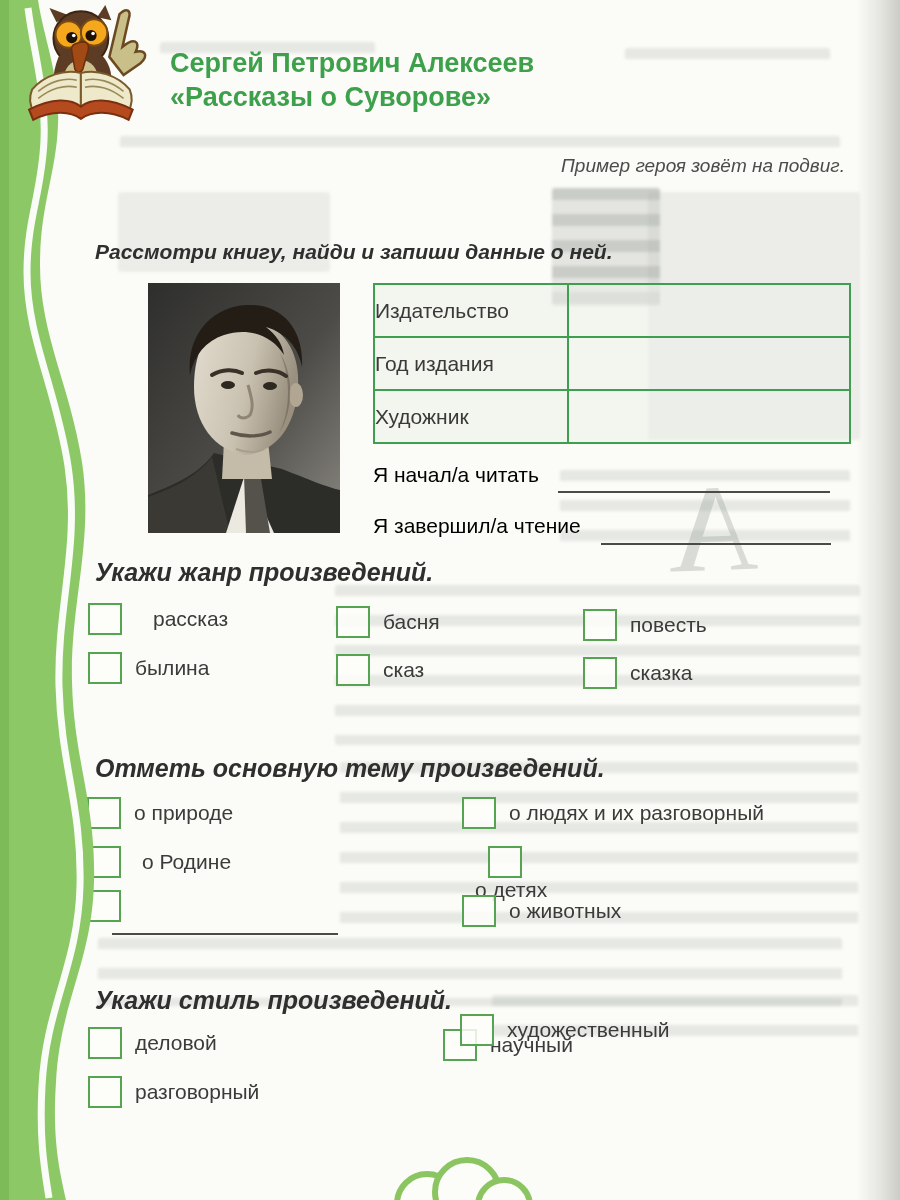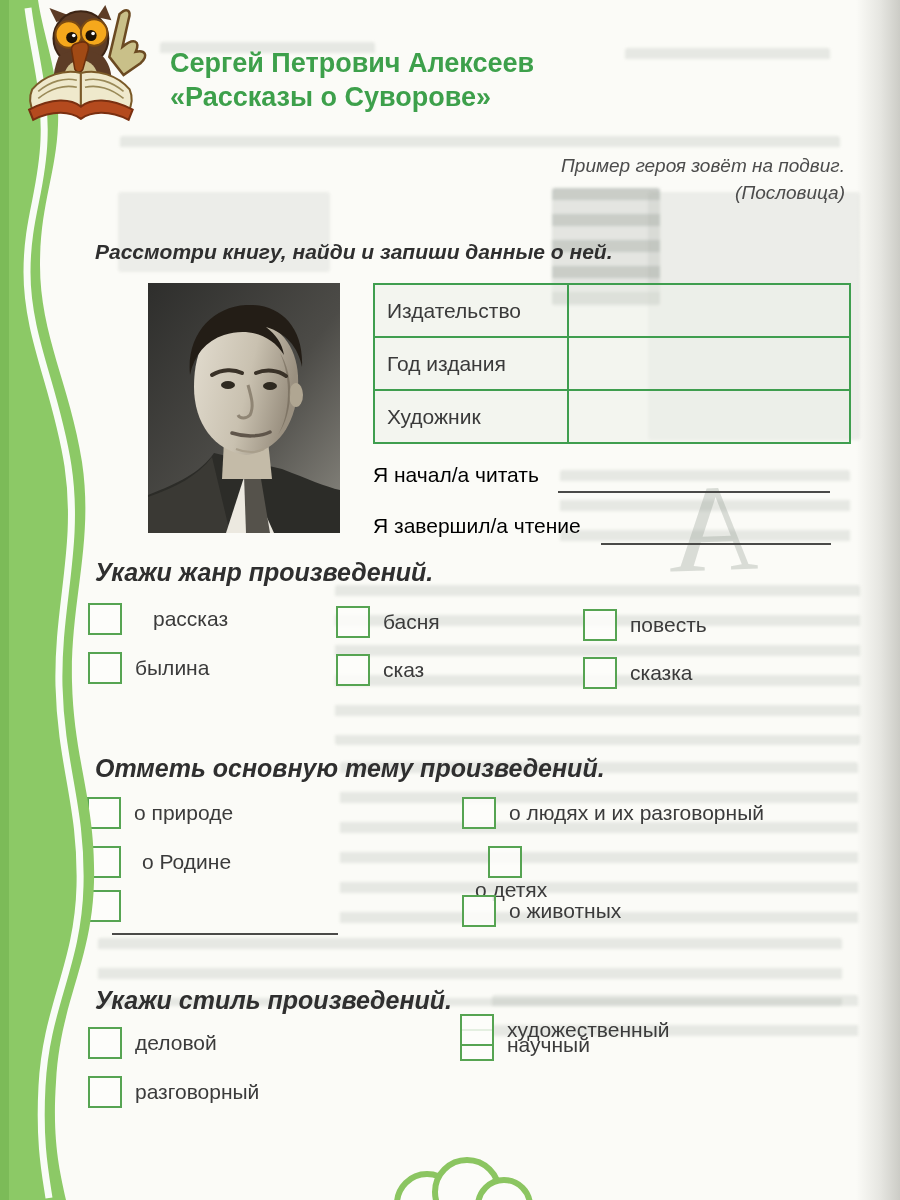--- a/index.html
+++ b/index.html
@@ -40,21 +40,21 @@
   }
   
   .portrait{position:absolute;left:148px;top:283px;width:192px;height:250px;z-index:2;}
   
   .table{
     position:absolute;left:373px;top:283px;width:478px;z-index:2;
     border:2px solid #3f9e4f;background:rgba(236,241,233,0.55);box-sizing:border-box;
   }
   .t-row{display:flex;height:51px;border-top:2px solid #3f9e4f;}
   .t-row:first-child{border-top:none;}
-  .t-label{width:194px;border-right:2px solid #3f9e4f;display:flex;align-items:center;padding-left:12px;font-size:21px;color:#3a3a3a;box-sizing:border-box;}
+  .t-label{width:194px;border-right:2px solid #3f9e4f;display:flex;align-items:center;font-size:21px;color:#3a3a3a;box-sizing:border-box;}
   .t-value{flex:1;}
   
   .read-label{position:absolute;z-index:2;font-size:21px;color:#000000;}
   .write-line{position:absolute;height:2px;background:#4a4a48;z-index:2;}
   
   .section-heading{
     position:absolute;left:95px;z-index:2;
     font-size:25px;font-weight:700;font-style:italic;color:#2f2f2f;
   }
   .opt{position:absolute;display:flex;align-items:center;z-index:2;}
@@ -106,21 +106,20 @@
   <div class="ghost ghost-lines" style="left:98px;top:938px;width:744px;height:68px;"></div>
   <div class="ghost ghost-lines" style="left:492px;top:995px;width:366px;height:58px;"></div>
   <div class="ghost-letter">А</div>
 
   <div class="title">
     <div>Сергей Петрович Алексеев</div>
     <div>«Рассказы о Суворове»</div>
   </div>
   <div class="epigraph">
     <div>Пример героя зовёт на подвиг.</div>
-    <div>(Пословица)</div>
   </div>
   <div class="instruction">Рассмотри книгу, найди и запиши данные о ней.</div>
 
   <svg class="portrait" viewBox="0 0 192 250">
     <defs>
       <linearGradient id="pbg" x1="0" y1="0" x2="1" y2="1">
         <stop offset="0" stop-color="#2e2e2c"></stop>
           <stop offset="0.55" stop-color="#4c4b47"></stop>
           <stop offset="1" stop-color="#8a8880"></stop>
       </linearGradient>
@@ -223,21 +222,21 @@
 
   <div class="section-heading" style="top:986px;">Укажи стиль произведений.</div>
   <div class="opt" style="left:88px;top:1027px;">
     <span class="cb"></span>
     <span class="opt-label">деловой</span>
   </div>
   <div class="opt" style="left:88px;top:1076px;">
     <span class="cb"></span>
     <span class="opt-label">разговорный</span>
   </div>
-  <div class="opt" style="left:460px;top:1029px;">
+  <div class="opt" style="left:443px;top:1029px;">
     <span class="cb"></span>
     <span class="opt-label">научный</span>
   </div>
   <div class="opt" style="left:460px;top:1014px;">
     <span class="cb"></span>
     <span class="opt-label">художественный</span>
   </div>
 
   <svg class="cloud" viewBox="0 0 160 48">
     <g fill="#fcfcf9" stroke="#8bc561" stroke-width="6">

